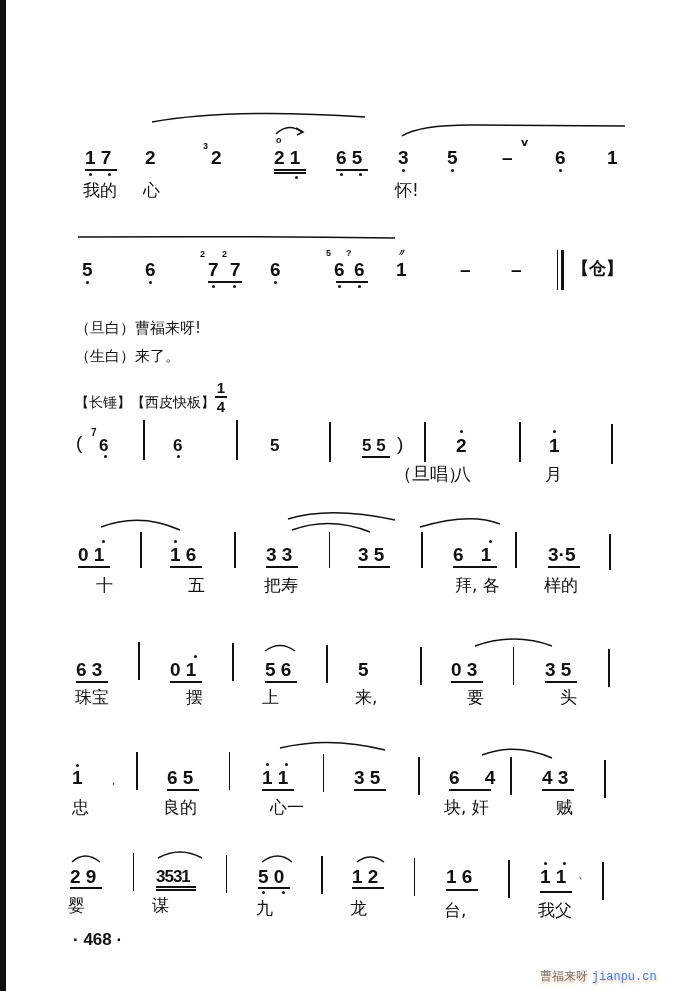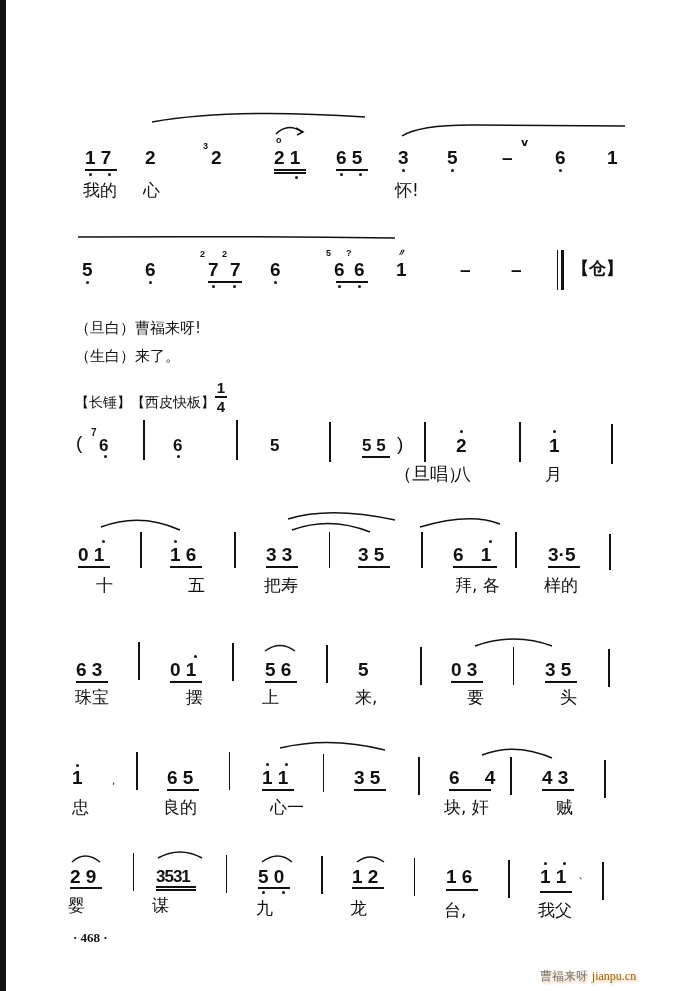--- a/index.html
+++ b/index.html
@@ -12,23 +12,23 @@
   .dotb { position:absolute; width:3px; height:3px; border-radius:50%; background:#111; }
   .dott { position:absolute; width:3px; height:3px; border-radius:50%; background:#111; }
   .bar { position:absolute; width:2px; background:#111; }
   .lyr { position:absolute; font-family:"DejaVu Sans", sans-serif; font-size:17px; line-height:20px; white-space:nowrap; }
   .grace { position:absolute; font-family:"Liberation Sans", sans-serif; font-weight:bold; font-size:9px; line-height:9px; }
   .dialog { position:absolute; font-size:15px; line-height:20px; white-space:nowrap; }
   .tempo { position:absolute; font-size:14px; line-height:18px; white-space:nowrap; }
   .frac { position:absolute; font-family:"Liberation Sans", sans-serif; font-weight:bold; font-size:15px; line-height:15px; text-align:center; width:12px; }
   .fracline { position:absolute; height:2px; background:#111; width:12px; }
   svg.slurs { position:absolute; left:0; top:0; }
-  .pageno { position:absolute; font-family:Liberation Serif, serif; font-weight:bold; font-size:13px; }
+  .pageno { position:absolute; font-family:Liberation Sans, sans-serif; font-weight:bold; font-size:17px; }
   .wm { position:absolute; font-size:12px; color:#777; white-space:nowrap; text-shadow:1px 2px 3px #e8b884; }
-  .wm .url { color:#a16207; font-family:Liberation Serif, serif; }
+  .wm .url { color:#3b82f6; font-family:Liberation Mono, monospace; }
 </style>
 </head>
 <body>
 
 <div class="leftrule"></div>
 
 <svg class="slurs" width="690" height="991">
   <g fill="none" stroke="#111" stroke-width="1.5">
 
     <path d="M152 122 Q 230 108 365 117"></path>

